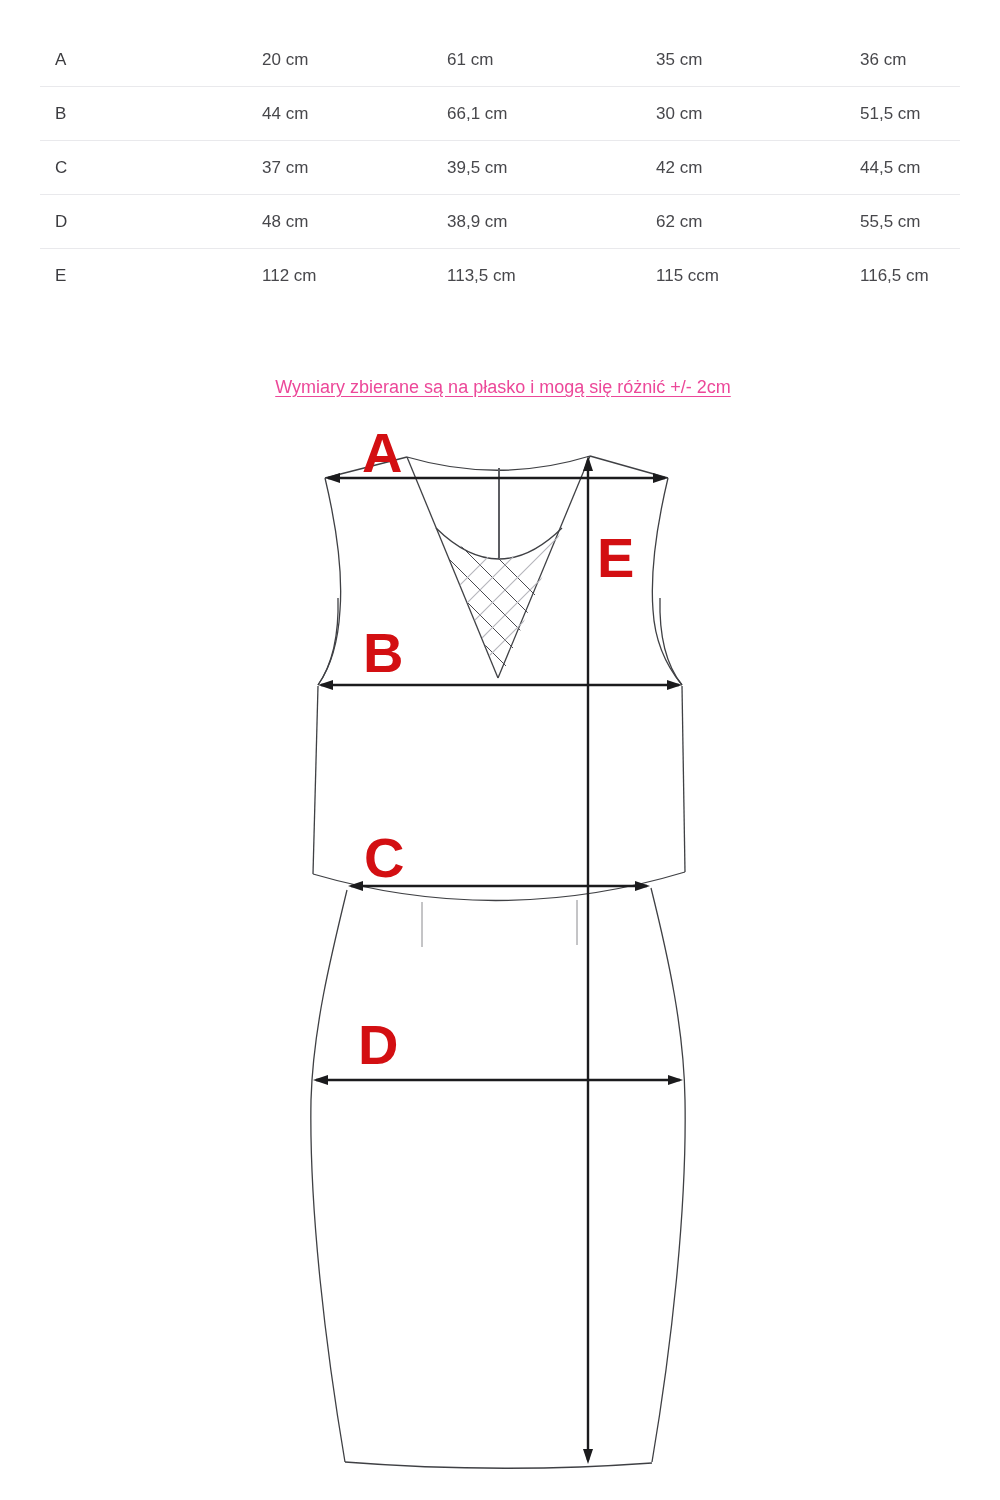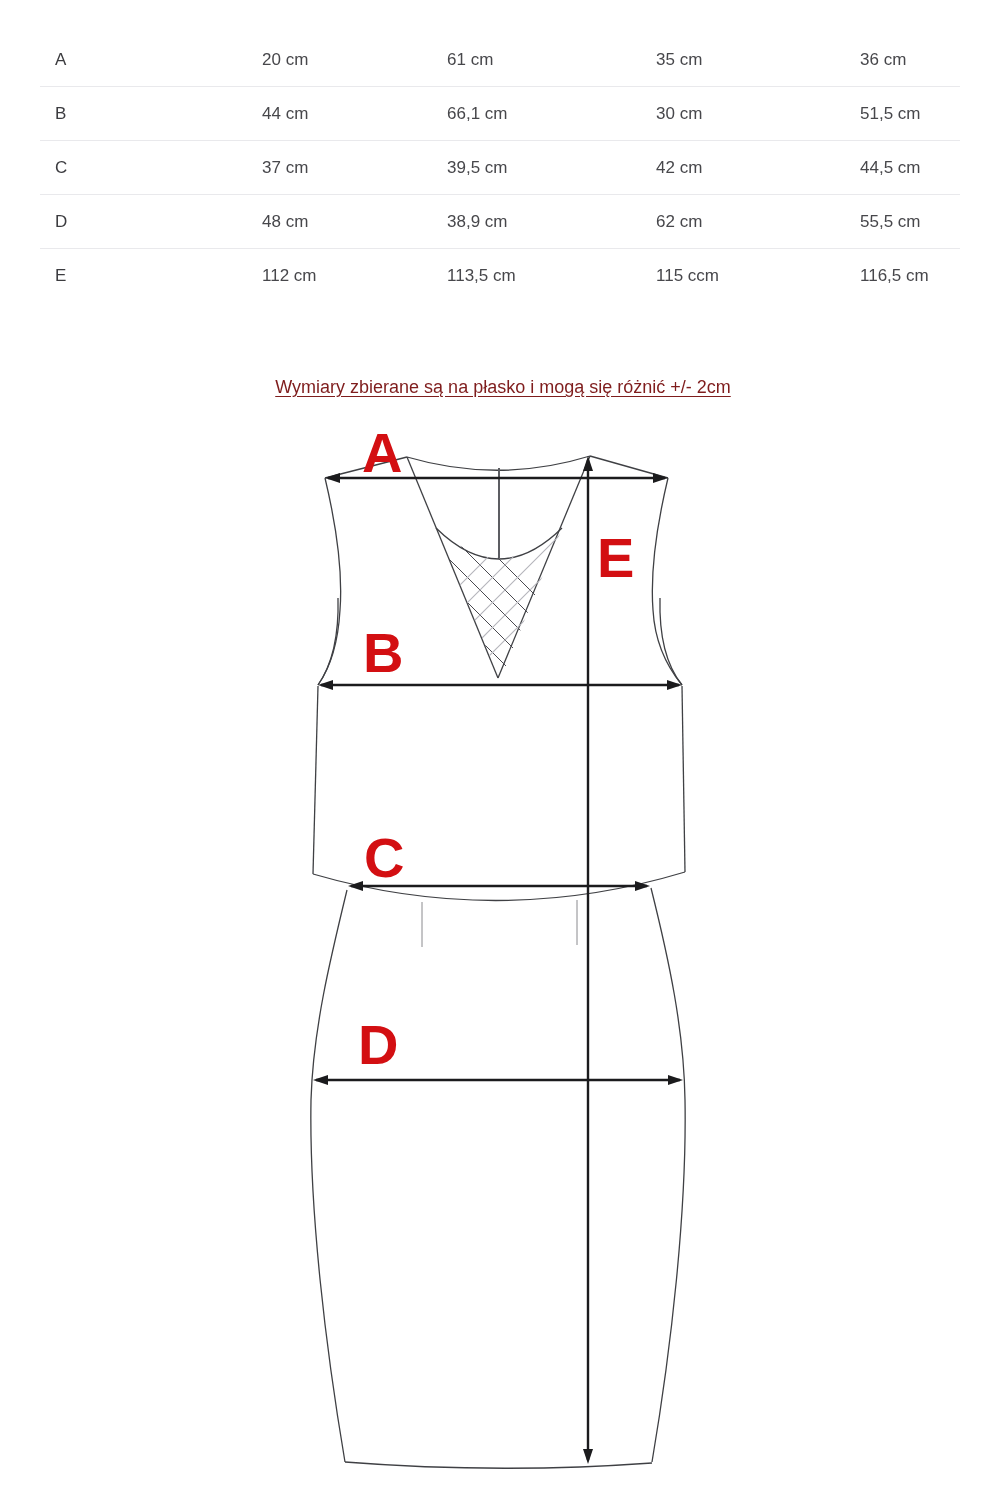--- a/index.html
+++ b/index.html
@@ -24,21 +24,21 @@
   .t-row.sep{border-bottom:1px solid #e9e9ec;}
   .t-row.head .cell{color:#3b3b3f;}
   .t-row .cell{white-space:nowrap;}
   .t-row .rowlab{color:#3b3b3f;}
   
   .note{
     position:absolute;top:374px;left:0;width:1000px;
     padding-left:6px;box-sizing:border-box;
     text-align:center;
     font-size:18px;line-height:26px;
-    color:#7f1d1d;
+    color:#ec4899;
     text-decoration:underline;
     text-underline-offset:3px;
   }
   
   .diagram-svg{position:absolute;top:420px;left:0;}
   .outline{stroke:var(--outline,#3f4044);stroke-width:1.3;fill:none;}
   .thin{stroke:#8a8a8e;stroke-width:1;fill:none;}
   .neckcenter{stroke:#5c5d62;stroke-width:2;fill:none;}
   .lat-dark{stroke:#4a4a50;stroke-width:1;fill:none;}
   .lat-light{stroke:#b4b4ba;stroke-width:1.2;fill:none;}

